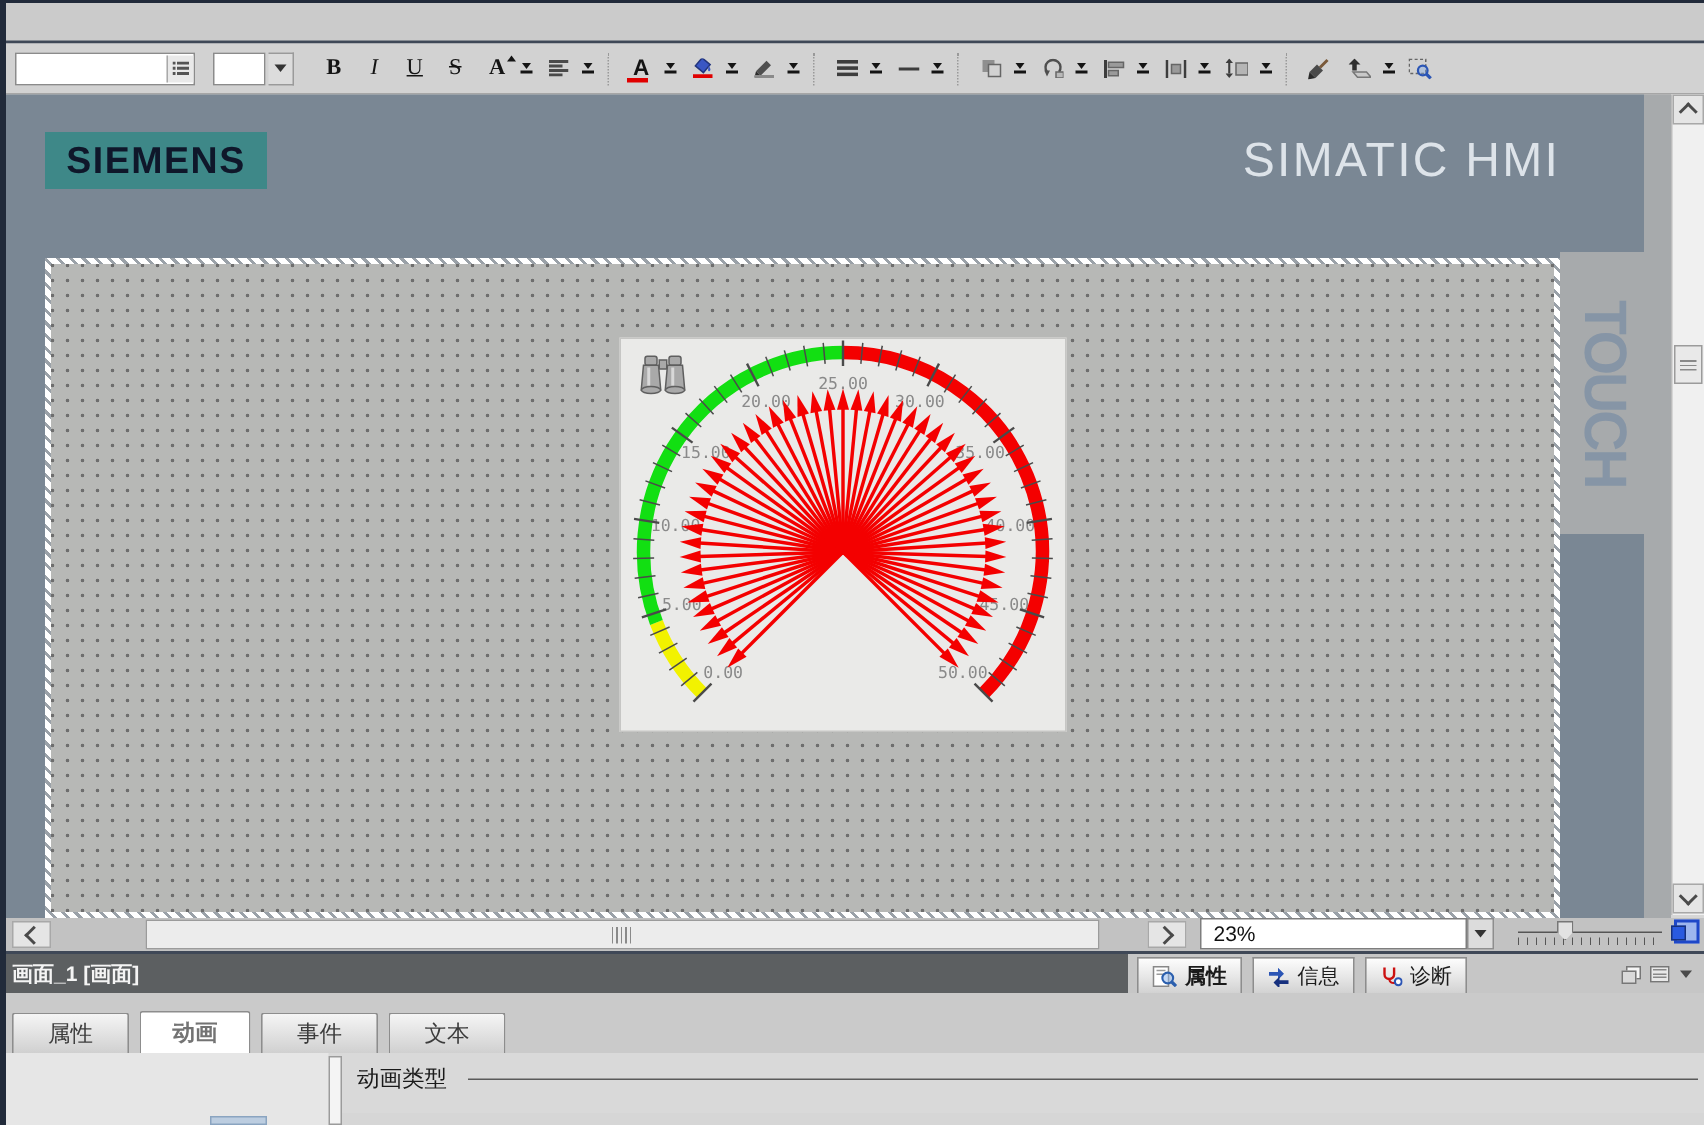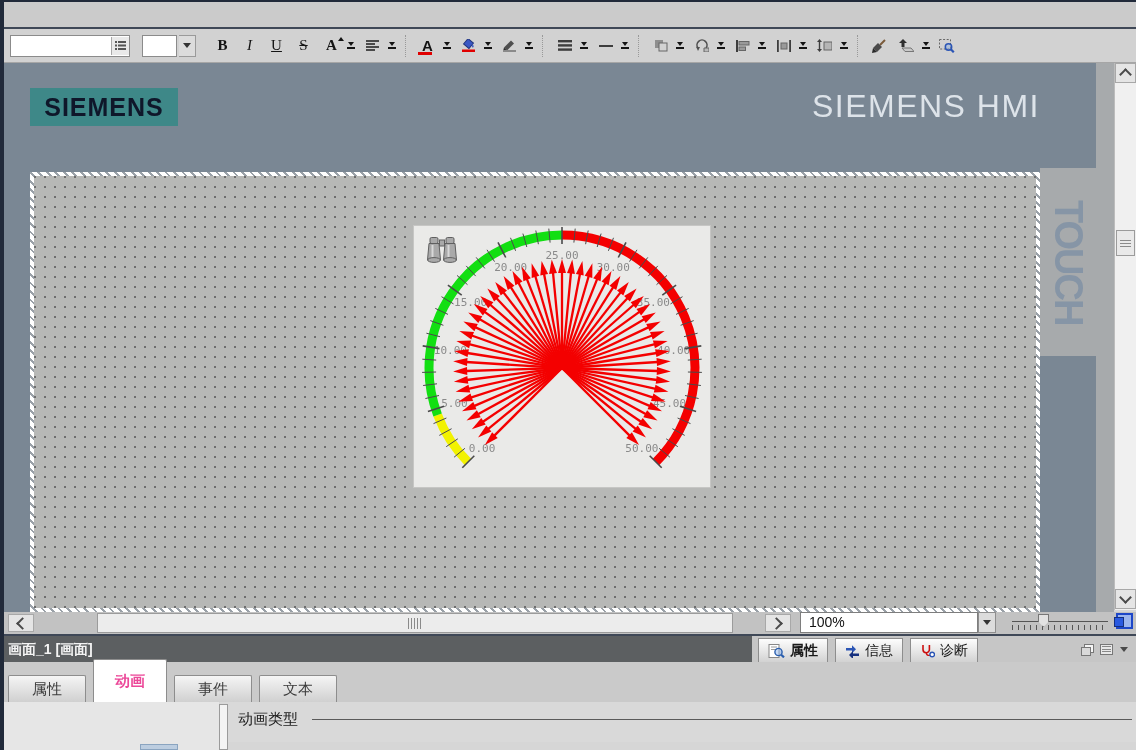--- a/index.html
+++ b/index.html
@@ -112,21 +112,21 @@
   .float-ic .b2{position:absolute;left:0;top:3px;width:8px;height:7px;background:#d9d9d9;border:1px solid #777}
   .list-ic{width:13px;height:11px;background:#e8e8e8;border:1px solid #777;box-sizing:border-box;
            display:flex;flex-direction:column;justify-content:space-evenly;padding:0 1px}
   .list-ic i{display:block;height:1px;background:#888}
 
   #tabstrip{left:0;top:662px;width:1136px;height:40px;background:#cacaca}
   #btabs{position:absolute;left:8px;bottom:0;display:flex;align-items:flex-end;gap:7px}
   .btab{height:27px;min-width:78px;padding:0 10px;box-sizing:border-box;display:flex;align-items:center;justify-content:center;
         background:linear-gradient(#f5f5f5,#d0d0d0);border:1px solid #8d8d8d;border-bottom:none;
         font-size:15px;color:#3c3c3c;border-radius:2px 2px 0 0}
-  .btab.active{background:#ffffff;font-weight:bold;color:#ec4899;height:43px;min-width:74px}
+  .btab.active{background:#ffffff;font-weight:bold;color:#737373;height:28px;min-width:74px}
 
   #panel-content{left:0;top:702px;width:1136px;height:40px;background:#d9d9d9}
   #tree-col{position:absolute;left:4px;top:0;width:215px;height:48px;background:#e6e6e6}
   #partial-item{position:absolute;left:136px;top:42px;width:38px;height:6px;background:#bccde0;border:1px solid #8aa4c0;box-sizing:border-box}
   #splitter{position:absolute;left:219px;top:2px;width:9px;height:46px;background:#f4f4f4;border:1px solid #9b9b9b;box-sizing:border-box}
   #section-row{position:absolute;left:238px;top:8px;width:894px;display:flex;align-items:center}
   #section-label{font-size:15px;color:#1a1a1a;white-space:nowrap}
   #section-line{flex:1;height:1px;background:#5a5a5a;margin-left:14px}
 
   svg{display:block}
@@ -346,21 +346,21 @@
     <svg width="16" height="14" viewBox="0 0 16 14">
       <rect x="0.5" y="0.5" width="11" height="9.5" fill="none" stroke="#666" stroke-dasharray="2 1.6"></rect>
       <circle cx="9.5" cy="8" r="3.2" fill="rgba(130,170,230,0.4)" stroke="#2b55b5" stroke-width="1.5"></circle>
       <line x1="11.8" y1="10.3" x2="14.8" y2="13.3" stroke="#2b55b5" stroke-width="2.2"></line>
     </svg>
   </div>
 </div>
 
 <div class="abs" id="band"></div>
 <div class="abs" id="siemens">SIEMENS</div>
-<div class="abs" id="simatic">SIEMENS HMI</div>
+<div class="abs" id="simatic">SIMATIC HMI</div>
 
 <div class="abs" id="canvas-frame">
   <div id="canvas">
 
     <div id="gauge-widget">
       <svg id="binoculars" width="32" height="28" viewBox="0 0 32 28">
         <g fill="#a9a9a9" stroke="#5f5f5f" stroke-width="1">
           <rect x="4" y="1.5" width="8" height="6" rx="1.5"></rect>
           <rect x="20" y="1.5" width="8" height="6" rx="1.5"></rect>
           <rect x="13.5" y="4" width="5" height="6"></rect>
@@ -566,21 +566,21 @@
 <div class="abs" id="h-row">
   <div class="scr-btn-h" id="h-left">
       <div class="chev left"></div>
     </div>
   <div id="h-thumb">
       <div class="vgrip"></div>
     </div>
   <div class="scr-btn-h" id="h-right">
       <div class="chev right"></div>
     </div>
-  <div id="zoom-field">100%</div>
+  <div id="zoom-field">23%</div>
   <div id="zoom-dd">
       <div class="tri-down"></div>
     </div>
   <div id="zoom-slider">
     <div class="line"></div>
     <div class="ticks"></div>
     <div id="zoom-thumb"></div>
   </div>
 </div>
 <div class="abs" id="fit-btn">

